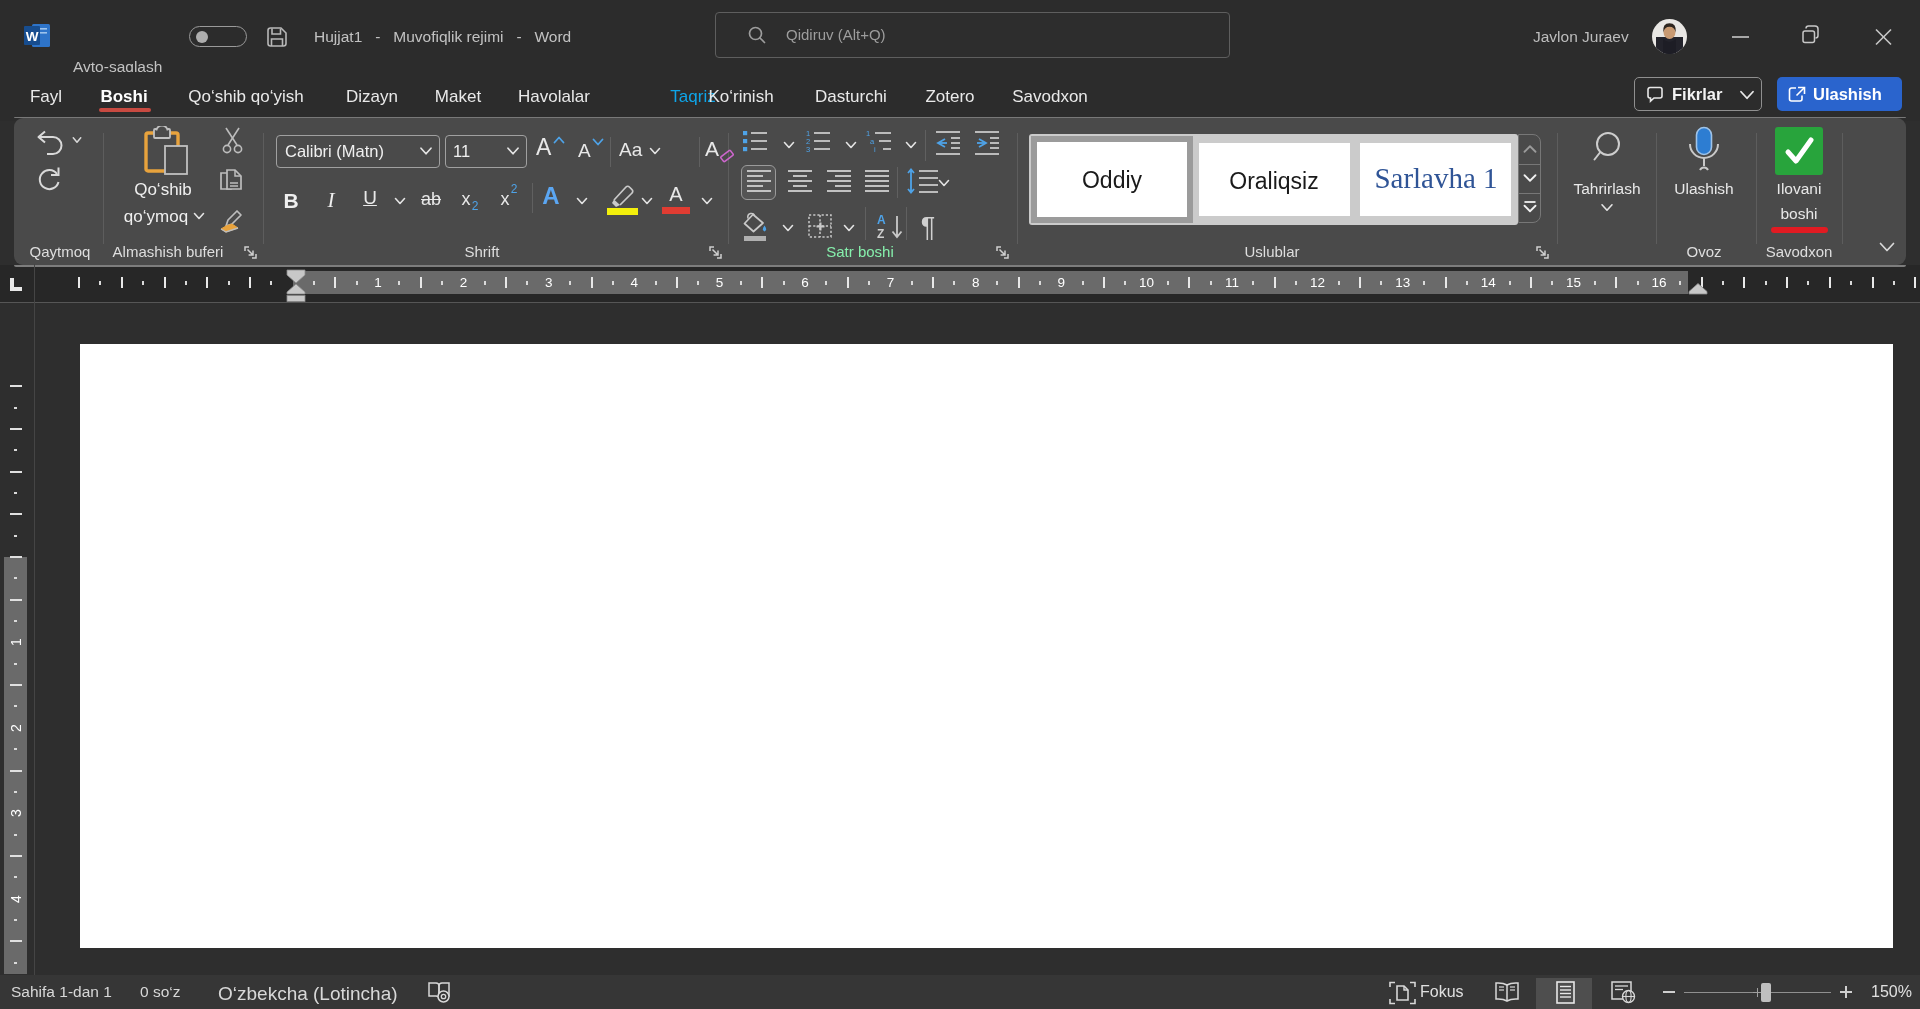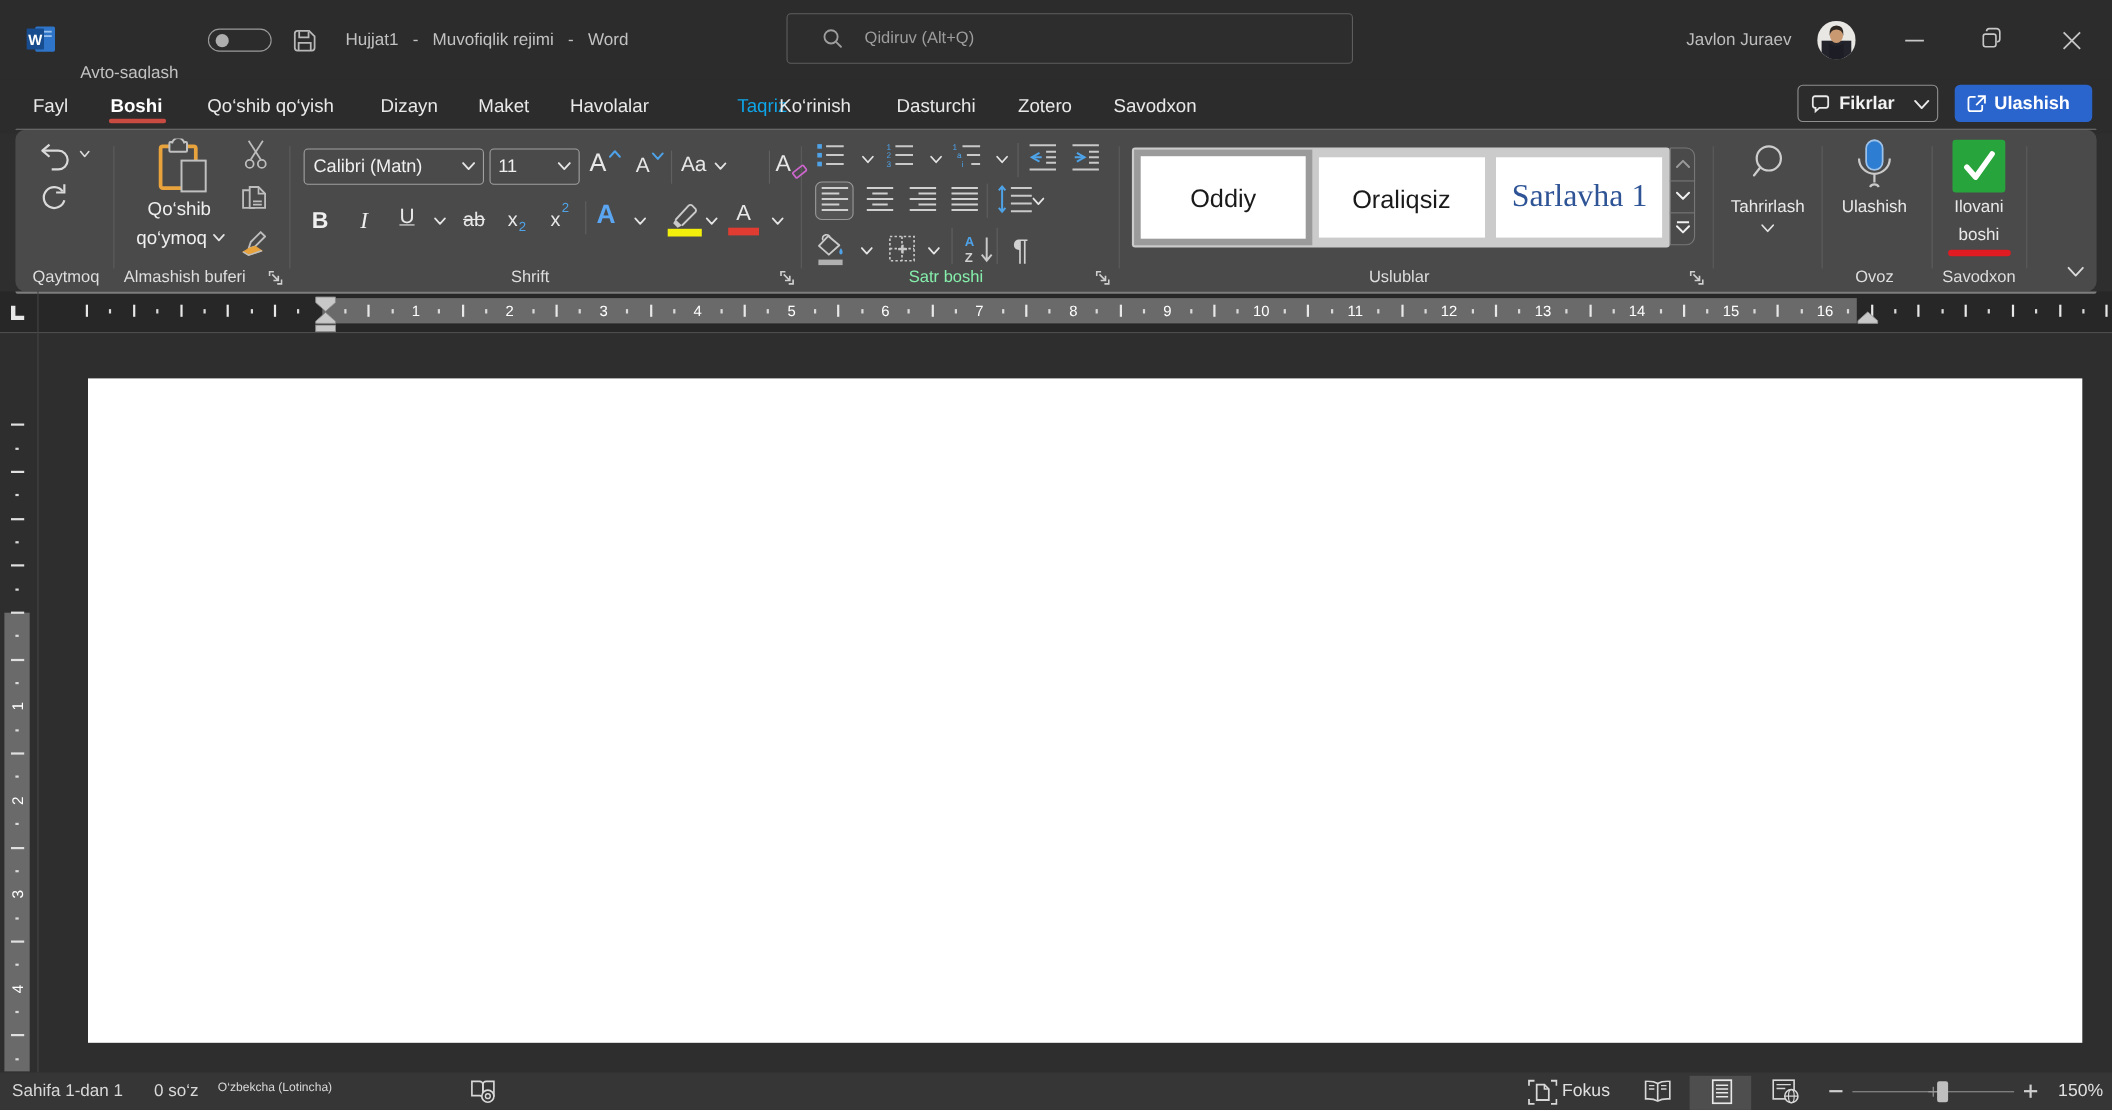--- a/index.html
+++ b/index.html
@@ -500,21 +500,21 @@
 <div style="position:absolute;left:13.5px;top:833.55px;width:3.5px;height:2px;background:#dadada"></div>
 <div style="position:absolute;left:9.5px;top:854.9000000000001px;width:12px;height:2px;background:#e0e0e0"></div>
 <div style="position:absolute;left:13.5px;top:876.25px;width:3.5px;height:2px;background:#dadada"></div>
 <div style="position:absolute;left:9px;top:890.6px;width:14px;height:16px;font-size:14px;color:#ffffff;font-family:&quot;Liberation Sans&quot;,sans-serif;transform:rotate(-90deg);text-align:center;line-height:16px">4</div>
 <div style="position:absolute;left:13.5px;top:918.95px;width:3.5px;height:2px;background:#dadada"></div>
 <div style="position:absolute;left:9.5px;top:940.3px;width:12px;height:2px;background:#e0e0e0"></div>
 <div style="position:absolute;left:13.5px;top:961.6500000000001px;width:3.5px;height:2px;background:#dadada"></div>
 <div style="position:absolute;left:0px;top:975px;width:1920px;height:34px;background:#363636"></div>
 <div style="position:absolute;top:984px;font-size:15.5px;color:#d8d8d8;font-weight:400;font-family:'Liberation Sans',sans-serif;white-space:nowrap;line-height:1;left:11px;">Sahifa 1-dan 1</div>
 <div style="position:absolute;top:984px;font-size:15.5px;color:#d8d8d8;font-weight:400;font-family:'Liberation Sans',sans-serif;white-space:nowrap;line-height:1;left:140px;">0 so‘z</div>
-<div style="position:absolute;top:984px;font-size:11px;color:#d8d8d8;font-weight:400;font-family:'Liberation Sans',sans-serif;white-space:nowrap;line-height:1;left:198px;">O‘zbekcha (Lotincha)</div>
+<div style="position:absolute;top:984px;font-size:19px;color:#d8d8d8;font-weight:400;font-family:'Liberation Sans',sans-serif;white-space:nowrap;line-height:1;left:218px;">O‘zbekcha (Lotincha)</div>
 <svg style="position:absolute;left:427px;top:980px" width="25" height="24" viewBox="0 0 25 24">
 <path d="M2 3 h7 a3 3 0 0 1 3 3 v13 a3 3 0 0 0 -3 -3 h-7 z" fill="none" stroke="#d8d8d8" stroke-width="1.5"></path>
 <path d="M22 3 h-7 a3 3 0 0 0 -3 3 v13 a3 3 0 0 1 3 -3 h7 z" fill="none" stroke="#d8d8d8" stroke-width="1.5"></path>
 <circle cx="16.5" cy="16.5" r="5.5" fill="#363636" stroke="#d8d8d8" stroke-width="1.5"></circle>
 <circle cx="16.5" cy="16.5" r="2.2" fill="none" stroke="#d8d8d8" stroke-width="1.3"></circle>
 </svg>
 <svg style="position:absolute;left:1389px;top:981px" width="27" height="24" viewBox="0 0 27 24">
 <path d="M1 6 V1.5 H6 M21 1.5 H26 V6 M26 18 V22.5 H21 M6 22.5 H1 V18" fill="none" stroke="#d8d8d8" stroke-width="1.6"></path>
 <path d="M8 5 h7 l4 4 v10 h-11 z" fill="none" stroke="#d8d8d8" stroke-width="1.6"></path>
 <path d="M15 5 v4 h4" fill="none" stroke="#d8d8d8" stroke-width="1.4"></path>

